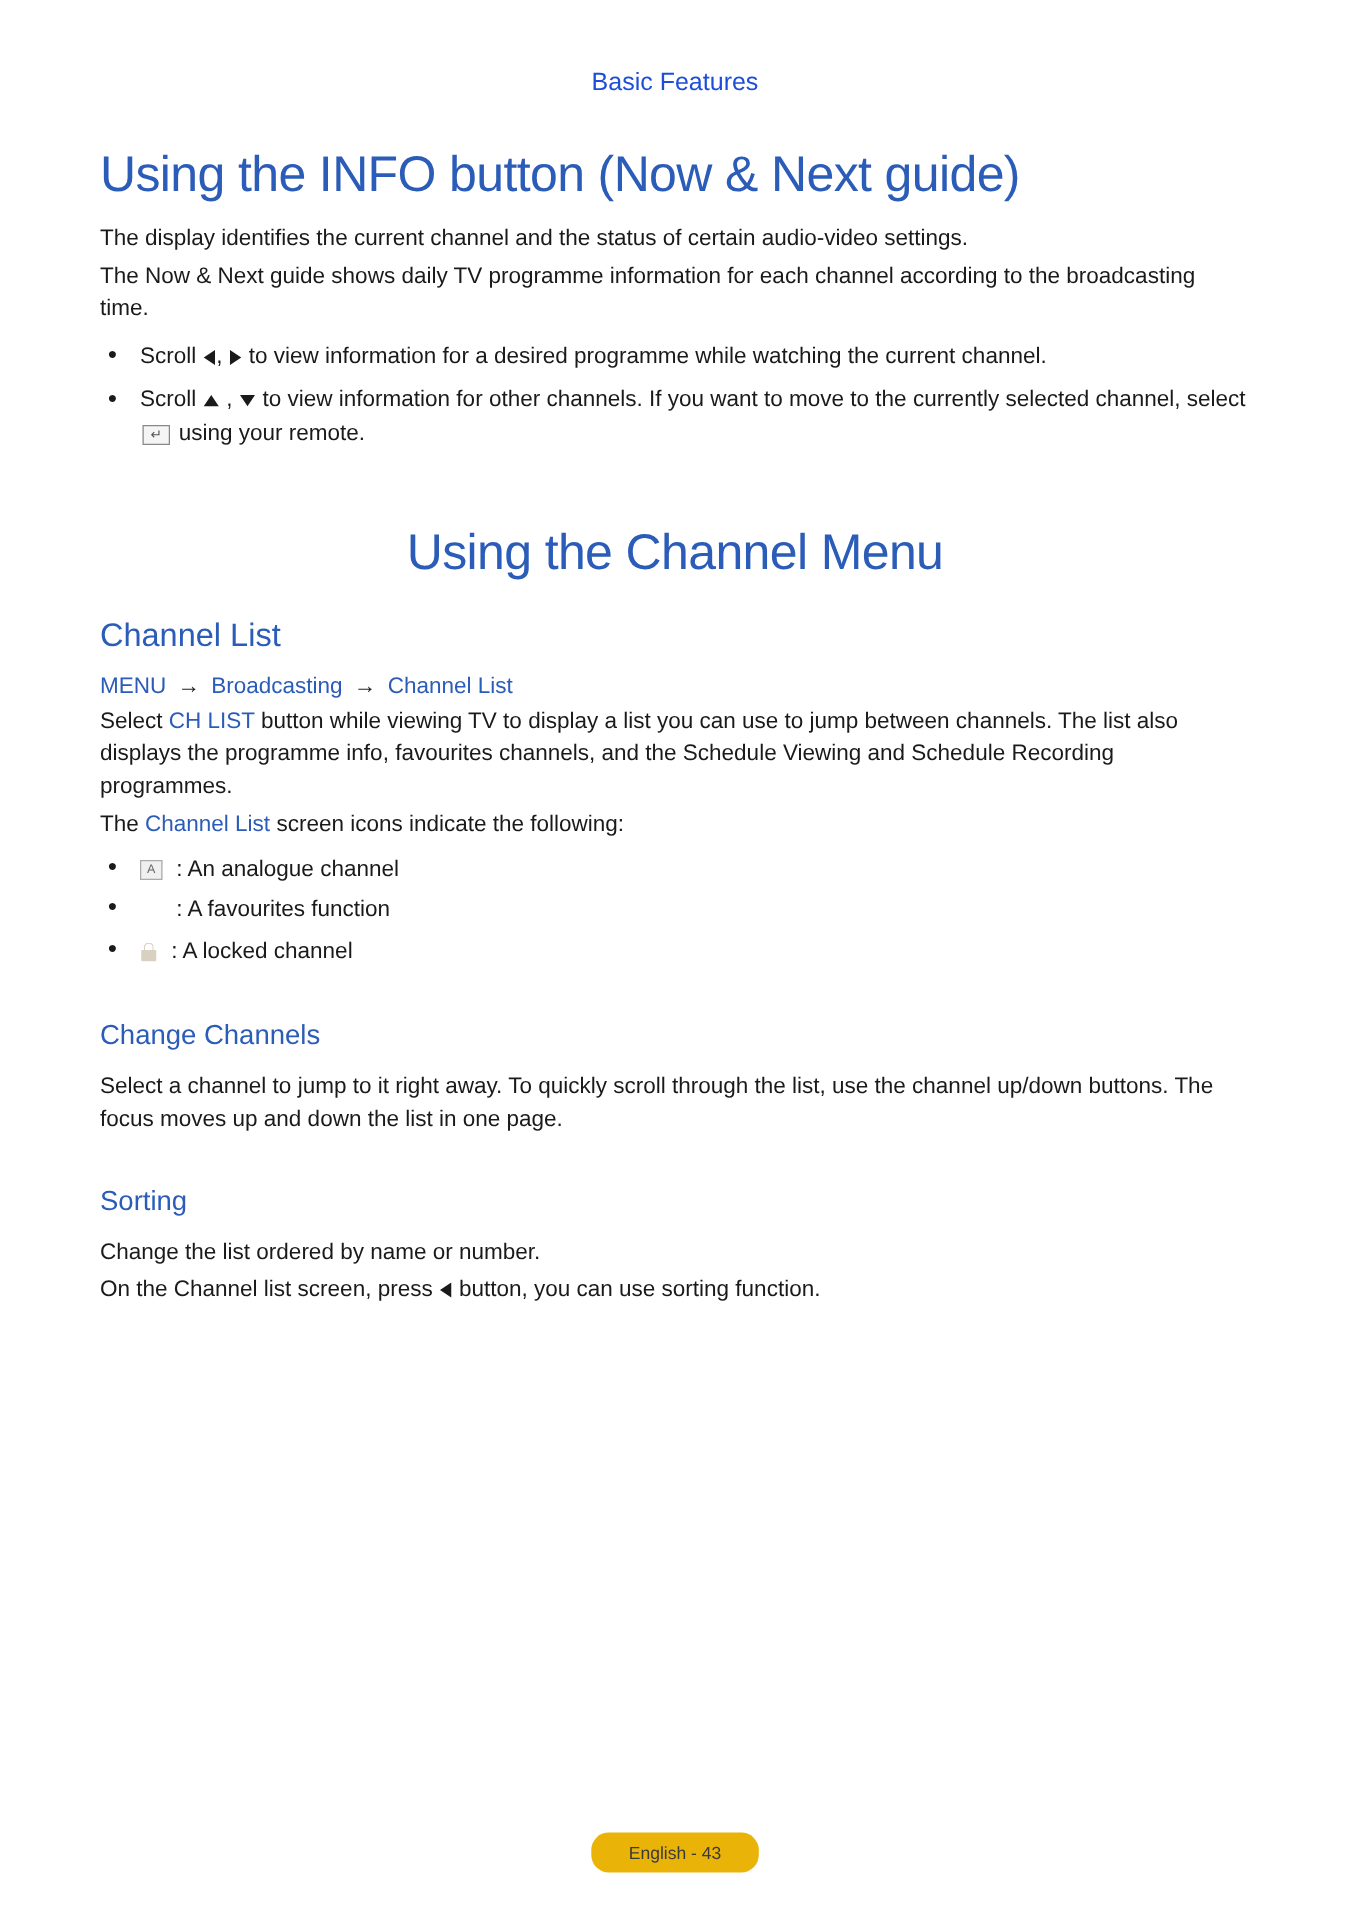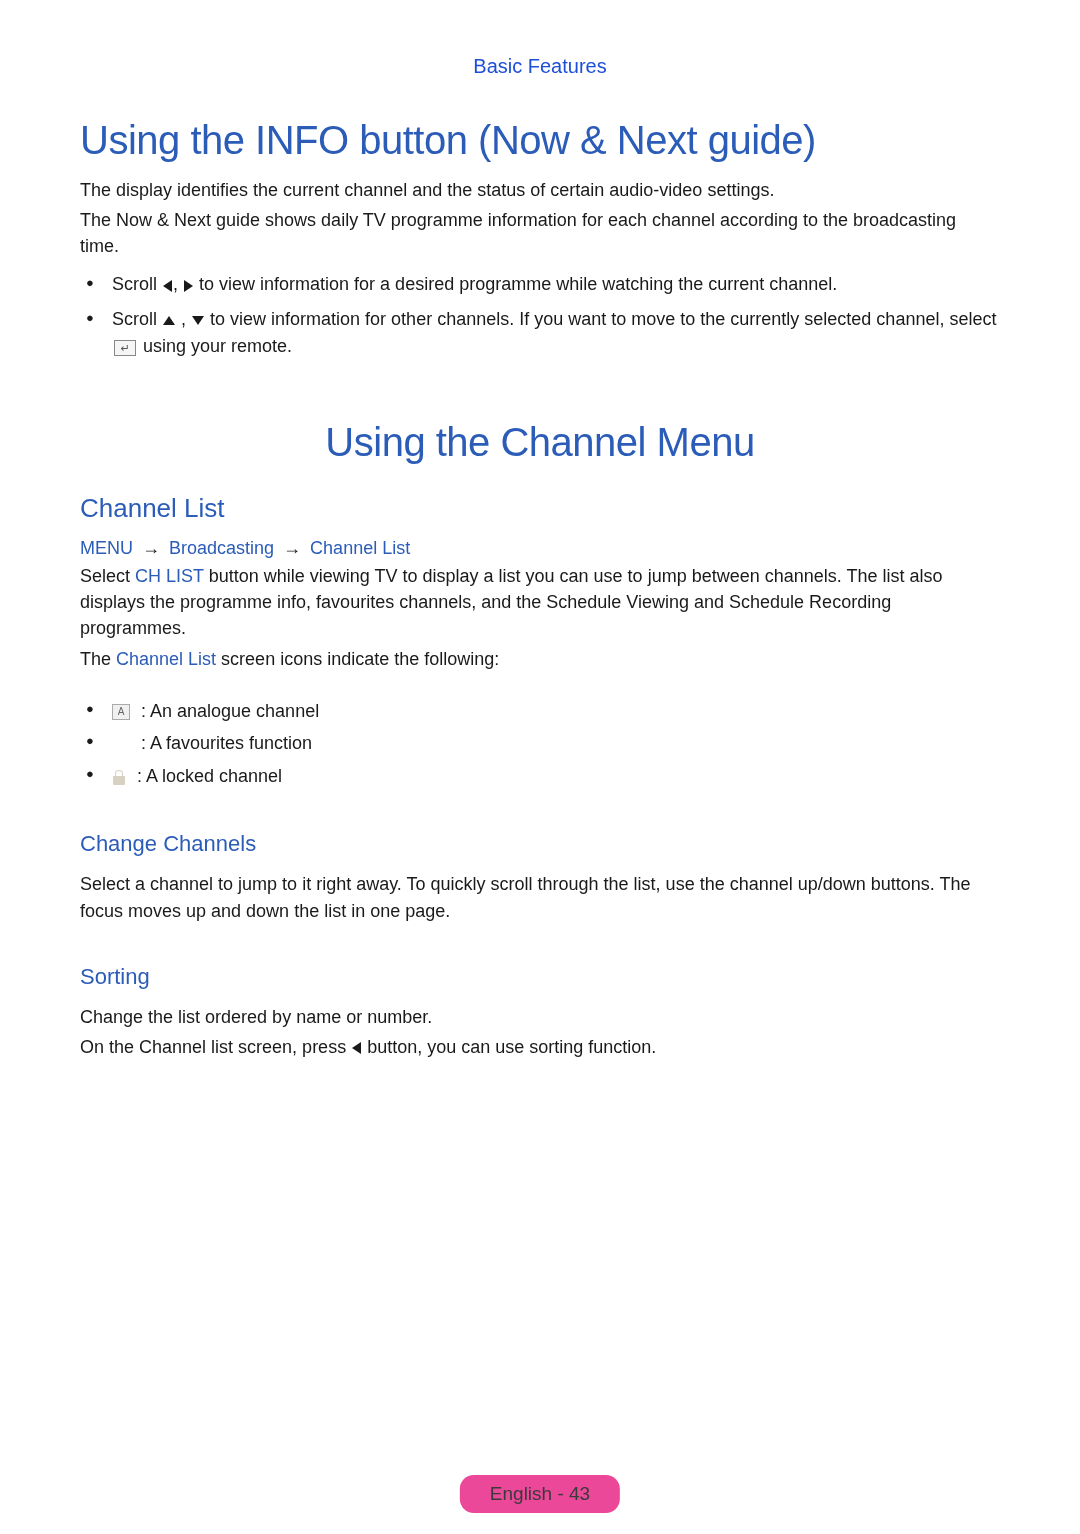--- a/index.html
+++ b/index.html
@@ -176,47 +176,47 @@
   }
   .h3 {
     font-size: 22px;
     font-weight: 400;
     color: #2b5cb8;
     margin-top: 40px;
     margin-bottom: 14px;
   }
   .icon-list {
     list-style: none;
-    margin-top: 24px;
+    margin-top: 8px;
   }
   .icon-list > li {
     position: relative;
     padding-left: 32px;
     font-size: 18px;
     line-height: 1.7;
     margin-bottom: 2px;
     color: #1a1a1a;
   }
   .icon-list > li::before {
     content: "●";
     position: absolute;
     left: 6px;
     top: 2px;
     font-size: 13px;
   }
   .footer {
     position: absolute;
-    bottom: 21px;
+    bottom: 36px;
     left: 50%;
     transform: translateX(-50%);
-    background: #ec4899;
+    background: #eab308;
     color: #3a3a3a;
     padding: 8px 30px;
     border-radius: 14px;
-    font-size: 19px;
+    font-size: 14px;
   }
 </style>
 </head>
 <body>
 
 <div class="page">
   <div class="section-label">Basic Features</div>
 
   <h1 class="h1">Using the INFO button (Now &amp; Next guide)</h1>
 

